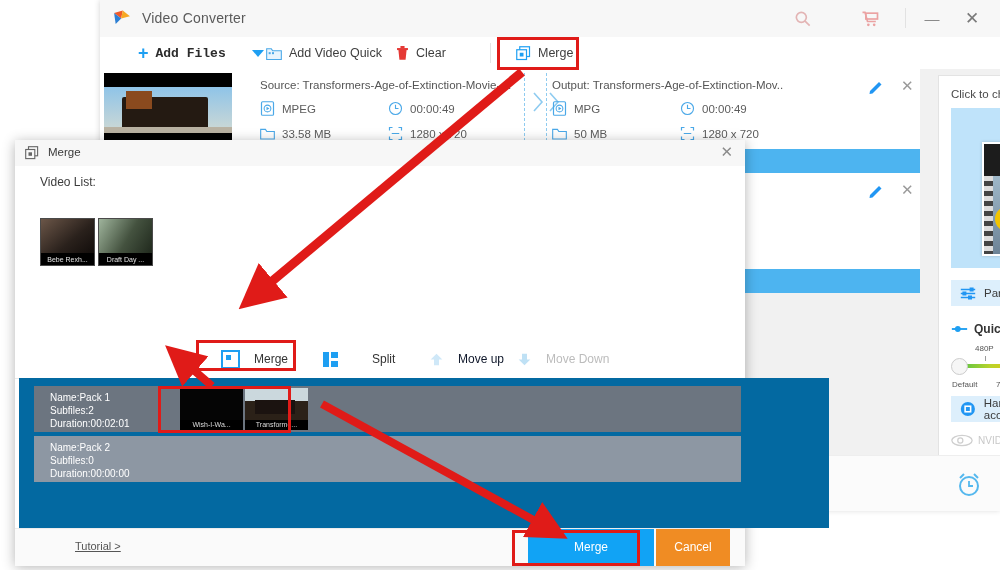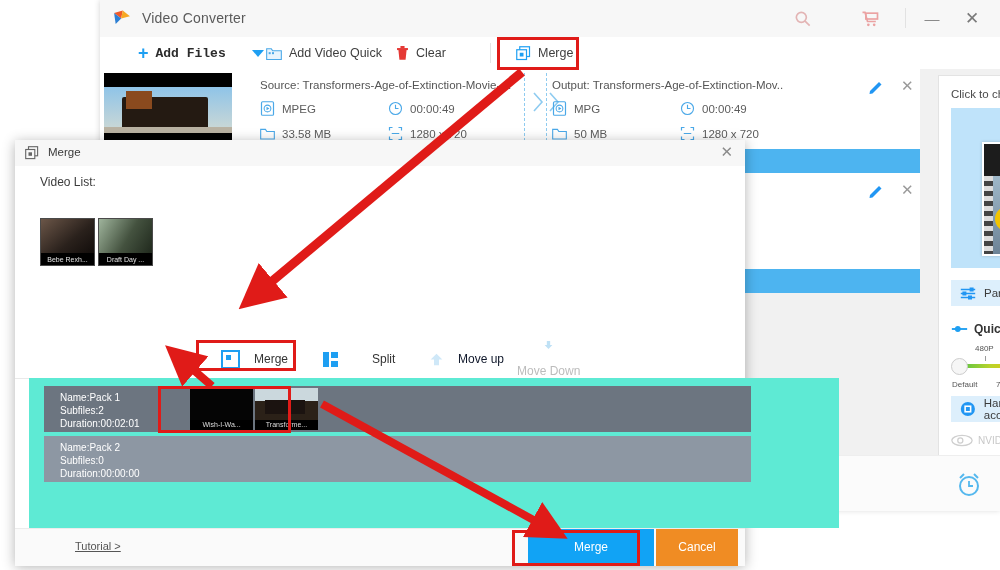--- a/index.html
+++ b/index.html
@@ -143,44 +143,44 @@
   #vthumb-1{left:25px;}
   #vthumb-1 .pic{background:linear-gradient(140deg,#6b5648,#2a211c 60%,#120d0b);}
   #vthumb-2{left:83px;}
   #vthumb-2 .pic{background:linear-gradient(120deg,#9fb49c,#44523f 55%,#20291d);}
 
   #dlg-toolbar{position:absolute;left:0;top:200px;width:730px;height:38px;background:#fff;border-bottom:1px solid #e9e9e9;}
   .dbtn{position:absolute;top:0;height:38px;display:flex;align-items:center;gap:14px;font-size:12px;color:#333;padding:0 10px;}
   #d-merge{left:196px;}
   #d-split{left:298px;gap:34px;}
   #d-moveup{left:404px;color:#0f172a;}
-  #d-movedown{left:492px;color:#bcbcbc;flex-direction:column;}
+  #d-movedown{left:492px;color:#bcbcbc;}
   .sq-merge{width:15px;height:15px;border:2px solid #1e9ff2;position:relative;}
   .sq-merge:after{content:"";position:absolute;left:3px;top:3px;width:5px;height:5px;background:#1e9ff2;}
   .sq-split{width:15px;height:15px;position:relative;}
   .sq-split:before{content:"";position:absolute;left:0;top:0;width:6px;height:15px;background:#1e9ff2;}
   .sq-split:after{content:"";position:absolute;left:8px;top:0;width:7px;height:6px;background:#1e9ff2;box-shadow:0 9px 0 #1e9ff2;}
 
-  #dlg-darkarea{position:absolute;left:14px;top:238px;width:810px;height:150px;background:#5eead4;}
+  #dlg-darkarea{position:absolute;left:4px;top:238px;width:810px;height:150px;background:#0369a1;}
   .pack-row{position:absolute;left:15px;width:707px;height:46px;}
   #pack-1{top:8px;background:#6c7580;}
   #pack-2{top:58px;background:#8d97a3;}
   .pack-info{position:absolute;left:16px;top:5px;color:#fff;font-size:10px;line-height:13px;}
   .pack-thumbs{position:absolute;left:146px;top:2px;height:42px;display:flex;gap:2px;}
   .pt{width:63px;height:42px;background:#000;position:relative;overflow:hidden;}
   .pt .pic{position:absolute;left:0;top:0;width:63px;height:32px;}
   .pt .cap{position:absolute;left:0;bottom:0;width:63px;height:10px;color:#ddd;font-size:7px;text-align:center;line-height:10px;overflow:hidden;white-space:nowrap;}
   #pt-1 .pic{background:#050505;}
   #pt-2 .pic{background:linear-gradient(#cbd8dd 0 40%,#2b2118 40%);}
   #pt-2 .pic:after{content:"";position:absolute;left:10px;top:12px;width:40px;height:14px;background:#1b1310;}
 
   #dlg-footer{position:absolute;left:0;top:388px;width:730px;height:37px;background:#fafafa;border-top:1px solid #ececec;}
   #tutorial-link{position:absolute;left:60px;top:11px;font-size:11px;color:#555;text-decoration:underline;}
   #dlg-merge-btn{position:absolute;left:513px;top:0px;width:126px;height:37px;background:#11a3f5;color:#fff;font-size:12px;text-align:center;line-height:37px;}
-  #dlg-cancel-btn{position:absolute;left:641px;top:0px;width:82px;height:37px;background:#f08c23;color:#fff;font-size:12px;text-align:center;line-height:37px;}
+  #dlg-cancel-btn{position:absolute;left:641px;top:0px;width:74px;height:37px;background:#f08c23;color:#fff;font-size:12px;text-align:center;line-height:37px;}
 
   
   .hl{position:absolute;border:3px solid #e01b18;box-sizing:border-box;}
   #hl-merge-toolbar{left:497px;top:37px;width:82px;height:33px;}
   #hl-dlg-merge{left:196px;top:340px;width:100px;height:31px;}
   #hl-pack-thumbs{left:158px;top:386px;width:133px;height:47px;}
   #hl-footer-merge{left:512px;top:530px;width:128px;height:36px;}
   #arrows{position:absolute;left:0;top:0;width:1000px;height:570px;pointer-events:none;}
 </style>
 </head>

